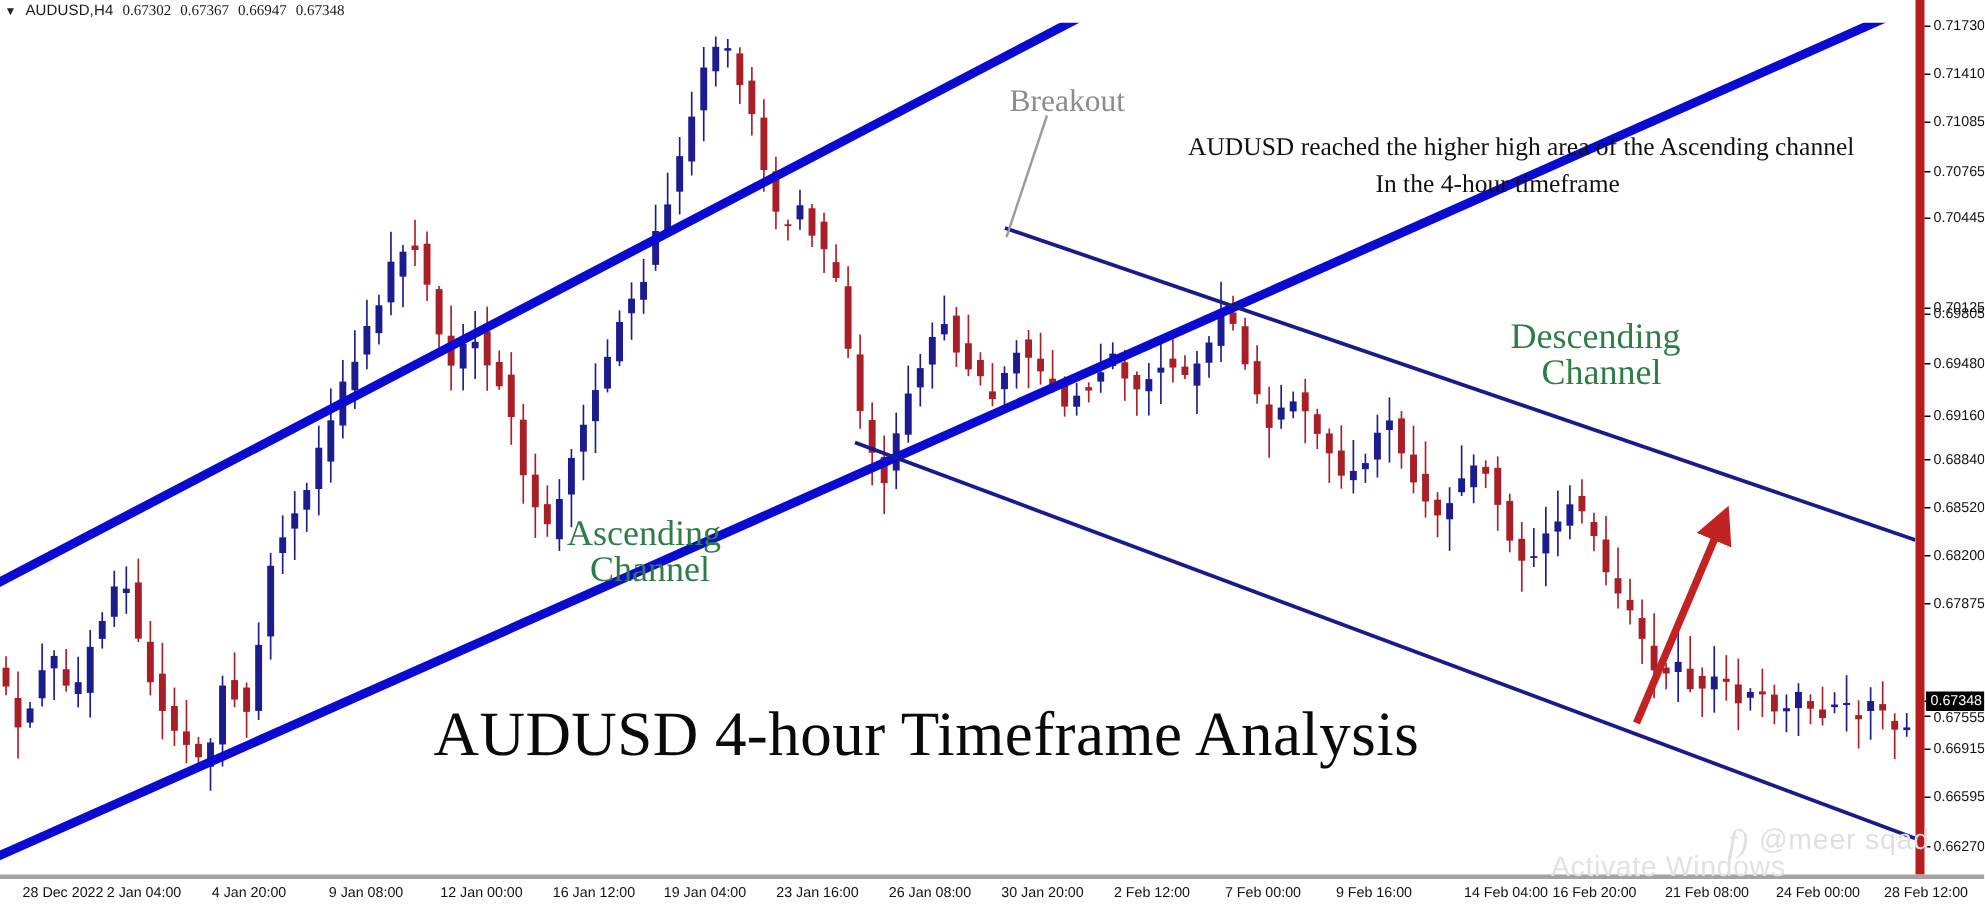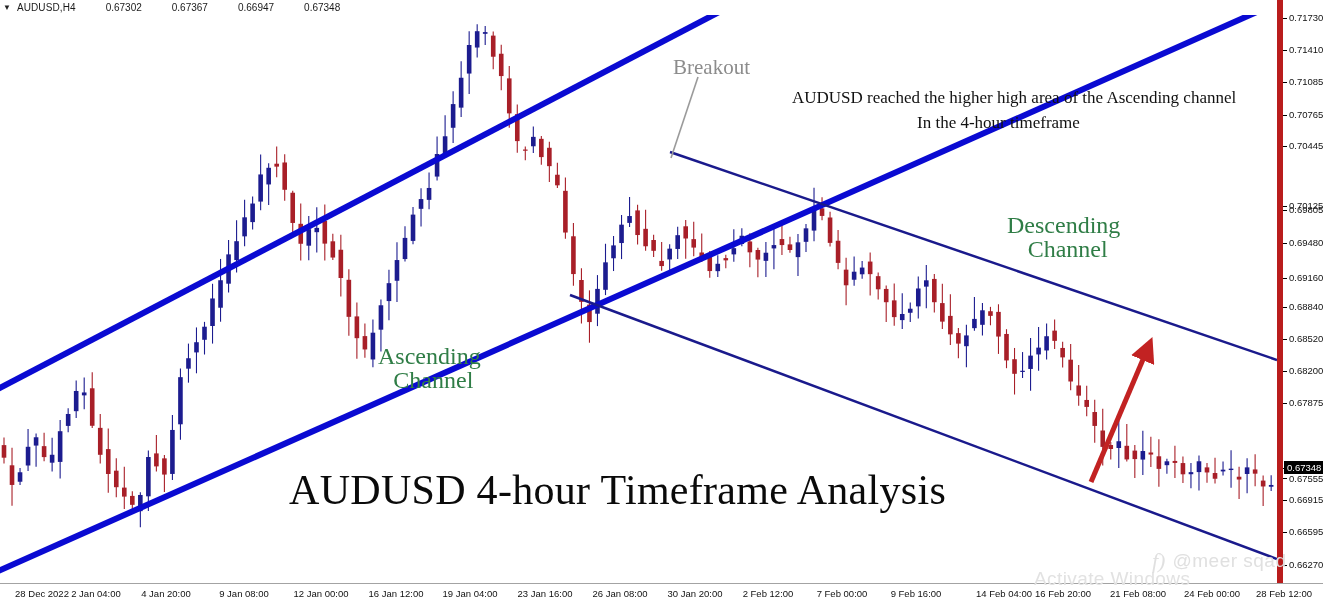--- a/index.html
+++ b/index.html
@@ -3,32 +3,32 @@
 <meta charset="utf-8">
 <style>
   html,body{margin:0;padding:0;background:#fff;}
   body{font-family:"Liberation Sans",sans-serif;}
   #app{position:relative;width:1323px;height:604px;background:#ffffff;overflow:hidden;}
 
   
   #quote-bar{position:absolute;left:0;top:0;width:1323px;height:15px;display:flex;align-items:center;gap:6px;padding-left:3px;box-sizing:border-box;z-index:40;}
   #quote-bar .arrow{font-size:8px;color:#222;line-height:1;}
   #quote-bar .sym{font-size:10px;color:#1a1a1a;font-family:"Liberation Sans",sans-serif;letter-spacing:.1px;}
-  #quote-bar .num{font-size:10px;color:#1a1a1a;font-family:Liberation Sans, sans-serif;margin-left:24px;}
+  #quote-bar .num{font-size:10px;color:#1a1a1a;font-family:Liberation Serif, serif;}
 
   
   #plot{position:absolute;left:0;top:15px;width:1277px;height:568px;overflow:hidden;}
   #chart-svg{position:absolute;left:0;top:0;}
 
   #price-axis{position:absolute;left:1277px;top:0;width:68px;height:583px;border-left:6px solid #b91c1c;box-sizing:border-box;}
   .ptick{position:absolute;left:0;font-size:9.5px;color:#111;white-space:nowrap;font-family:"Liberation Sans",sans-serif;}
   .ptick .dash{display:inline-block;width:4px;border-top:1px solid #000;vertical-align:middle;margin-right:2px;}
   #price-badge{position:absolute;left:1px;background:#000;color:#fff;font-size:9.5px;padding:1px 2px 1px 3px;font-family:"Liberation Sans",sans-serif;white-space:nowrap;z-index:20;}
 
-  #time-axis{position:absolute;left:0;top:583px;width:1323px;height:21px;border-top:1px solid #a3a3a3;box-sizing:border-box;}
+  #time-axis{position:absolute;left:0;top:583px;width:1323px;height:21px;border-top:3px solid #a3a3a3;box-sizing:border-box;}
   .ttick{position:absolute;top:4px;font-size:9.5px;color:#111;white-space:nowrap;transform:translateX(-50%);font-family:"Liberation Sans",sans-serif;}
 
   
   .anno{position:absolute;white-space:nowrap;}
   #breakout-label{left:673px;top:55px;font-family:"Liberation Serif",serif;font-size:21px;color:#8c8c8c;}
   #note-line1{left:792px;top:88px;font-family:"Liberation Serif",serif;font-size:17px;color:#111;}
   #note-line2{left:917px;top:113px;font-family:"Liberation Serif",serif;font-size:17px;color:#111;}
 
   #asc-label{left:378px;top:344px;font-family:"Liberation Serif",serif;font-size:24px;color:#2f7d46;text-align:center;line-height:1.0;}
   #asc-label .l2{display:block;margin-left:8px;}

